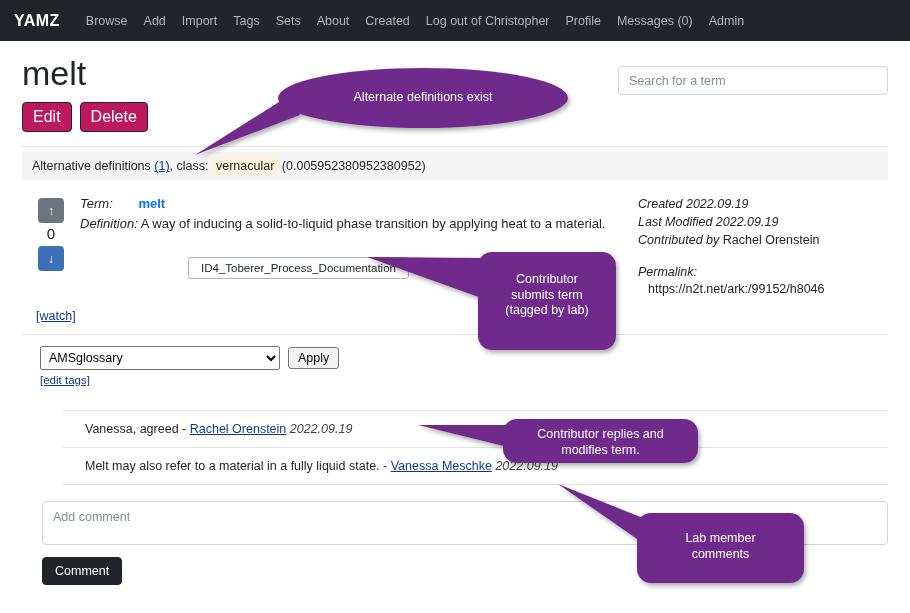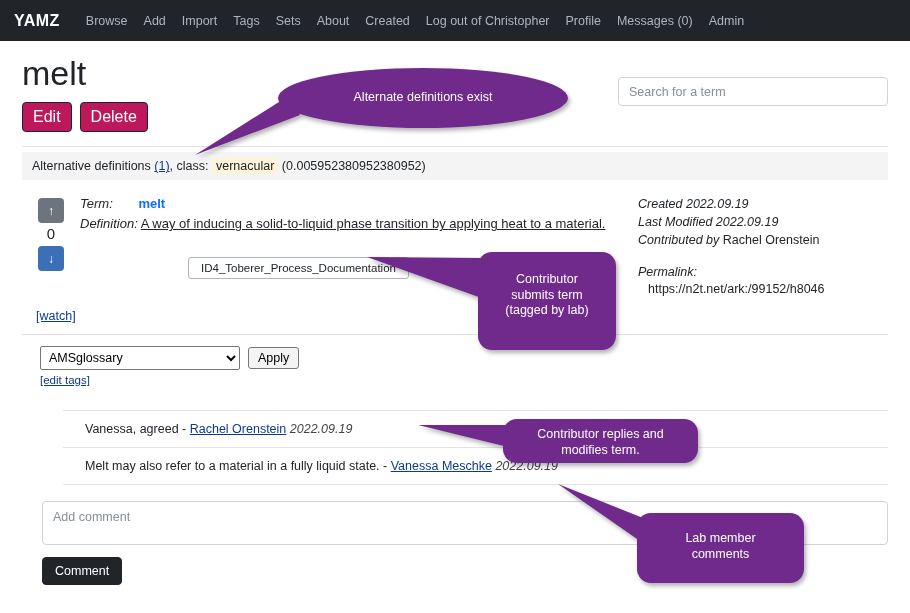--- a/index.html
+++ b/index.html
@@ -58,21 +58,21 @@
     border-radius: 4px;
     font-size: 16px;
     padding: 5px 10px;
     cursor: pointer;
     font-family: "Liberation Sans", sans-serif;
   }
 
   .search-box {
     position: absolute;
     right: 22px;
-    top: 36px;
+    top: 25px;
     width: 270px;
     height: 29px;
     border: 1px solid #ced4da;
     border-radius: 4px;
     background: #fff;
     font-size: 12.5px;
     color: #495057;
     padding: 4px 10px;
     font-family: "Liberation Sans", sans-serif;
   }
@@ -132,21 +132,21 @@
 
   .term-main { flex: 1; padding-top: 4px; }
   .term-line { font-size: 13px; margin-bottom: 5px; }
   .lbl-italic { font-style: italic; color: #212529; }
   .term-value {
     color: #0d6efd;
     font-weight: bold;
     margin-left: 22px;
     cursor: pointer;
   }
-  .def-text { color: #212529; text-decoration: underline; }
+  .def-text { color: #212529; }
 
   .tag-row {
     display: flex;
     align-items: center;
     margin-top: 26px;
     margin-left: 108px;
     gap: 10px;
   }
   .tag-chip {
     border: 1px solid #adb5bd;
@@ -190,21 +190,21 @@
   }
 
   
   .tagsel-row {
     display: flex;
     align-items: center;
     gap: 8px;
     margin: 11px 0 0 40px;
   }
   .tag-select {
-    width: 200px;
+    width: 240px;
     height: 24px;
     font-size: 12.5px;
     border: 1px solid #767676;
     border-radius: 2px;
     background: #fff;
     color: #000;
     padding: 1px 4px;
     font-family: "Liberation Sans", sans-serif;
   }
   .apply-btn {

